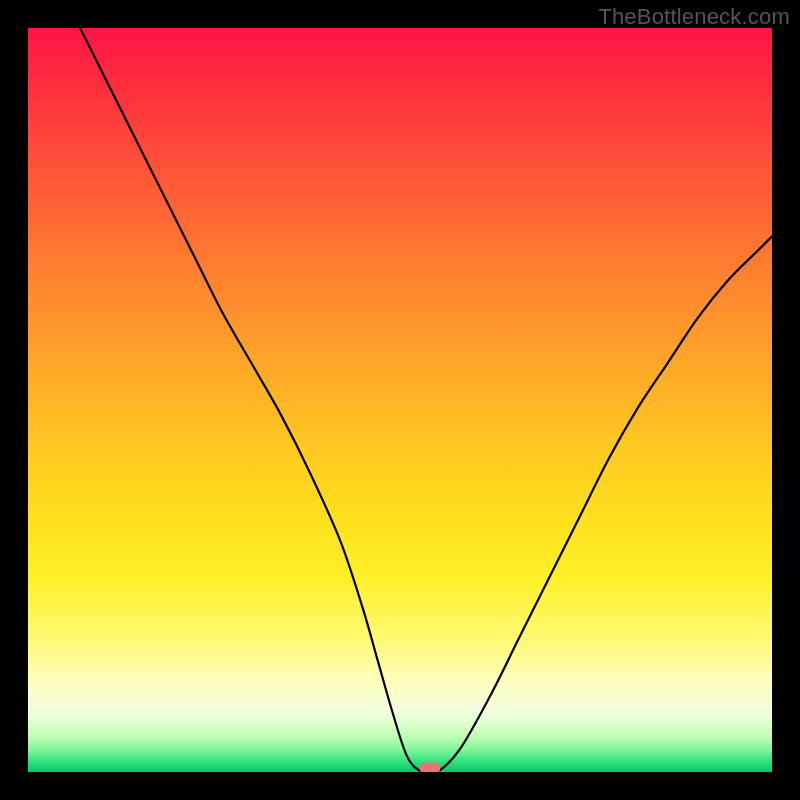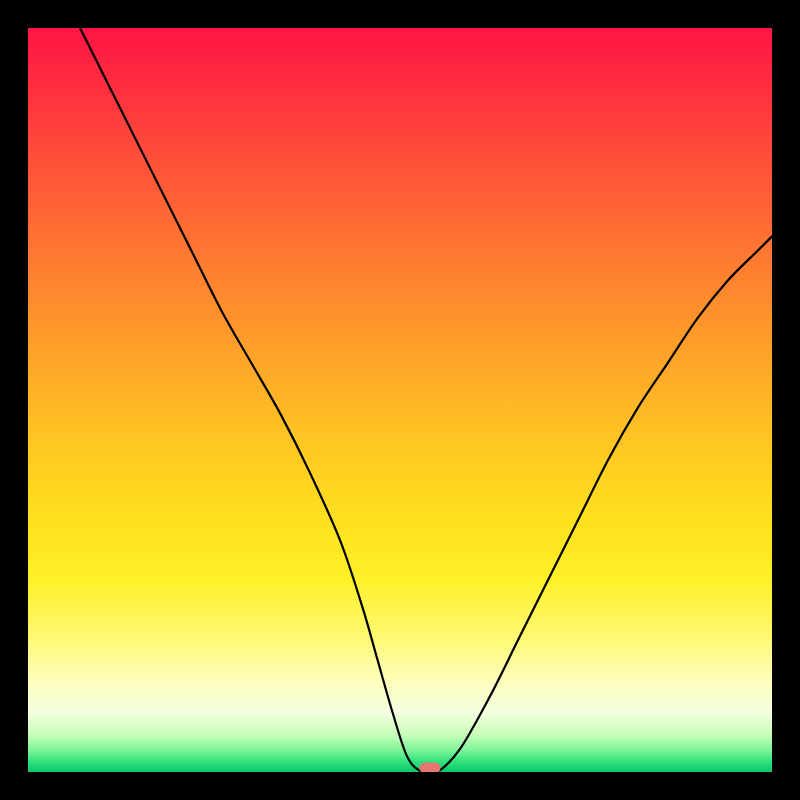--- a/index.html
+++ b/index.html
@@ -73,20 +73,21 @@
     border-radius: 6px;
     background: #e6776e;
     transform: translate(-50%, -50%);
   }
 </style>
 </head>
 <body>
 
 <div class="frame">
 
+  <div class="watermark">TheBottleneck.com</div>
 
   <div class="plot-area">
     <div class="gradient"></div>
 
     <svg class="curve" viewBox="0 0 744 744" preserveAspectRatio="none">
       <path id="curve-path" fill="none" stroke="#000000" stroke-width="2.2" stroke-linejoin="round" stroke-linecap="round" d="M 52.080000000000005 0 C 55.800000000000004 7.439999999999998, 65.72 27.27999999999999, 74.4 44.639999999999986 C 83.08000000000001 61.999999999999986, 94.24000000000001 84.31999999999998, 104.16000000000001 104.15999999999997 C 114.08000000000001 123.99999999999996, 123.99999999999999 143.83999999999995, 133.92 163.67999999999995 C 143.83999999999997 183.51999999999995, 153.76 203.36000000000004, 163.68 223.20000000000005 C 173.60000000000002 243.04000000000005, 183.52 264.12000000000006, 193.44 282.72 C 203.35999999999999 301.32, 213.27999999999997 317.43999999999994, 223.2 334.79999999999995 C 233.12 352.15999999999997, 243.04 368.28, 252.96 386.88 C 262.88 405.48, 272.8 425.32, 282.72 446.4 C 292.64000000000004 467.47999999999996, 303.79999999999995 491.04, 312.47999999999996 513.36 C 321.15999999999997 535.6800000000001, 328.6 560.4799999999999, 334.8 580.3199999999999 C 341 600.16, 344.72 615.04, 349.68 632.4 C 354.64 649.76, 359.6 668.36, 364.56 684.48 C 369.52 700.6, 374.48 719.2, 379.44 729.12 C 384.4 739.04, 389.36 741.52, 394.32 744 C 399.28 746.48, 403.00000000000006 747.72, 409.20000000000005 744 C 415.40000000000003 740.28, 422.84 734.0799999999999, 431.52 721.68 C 440.2 709.28, 451.35999999999996 688.2, 461.28 669.6 C 471.2 651, 481.12 629.9200000000001, 491.04 610.08 C 500.96000000000004 590.24, 510.88 570.4, 520.8 550.56 C 530.7199999999999 530.7199999999999, 540.6399999999999 510.87999999999994, 550.56 491.03999999999996 C 560.48 471.2, 570.4000000000001 450.12, 580.32 431.52000000000004 C 590.24 412.9200000000001, 600.16 395.56, 610.0799999999999 379.44 C 619.9999999999999 363.32, 629.9200000000001 349.67999999999995, 639.84 334.79999999999995 C 649.76 319.91999999999996, 659.6800000000001 303.8, 669.6 290.16 C 679.52 276.52000000000004, 689.44 264.12, 699.36 252.95999999999998 C 709.28 241.79999999999998, 721.6800000000001 230.64000000000004, 729.12 223.20000000000005 C 736.56 215.76000000000005, 741.52 210.80000000000004, 744 208.32000000000005"></path>
     </svg>
 
     <div class="minimum-marker" id="min-marker" style="left: 401.76px; top: 739.536px; background: rgb(230, 119, 110);"></div>
   </div>

